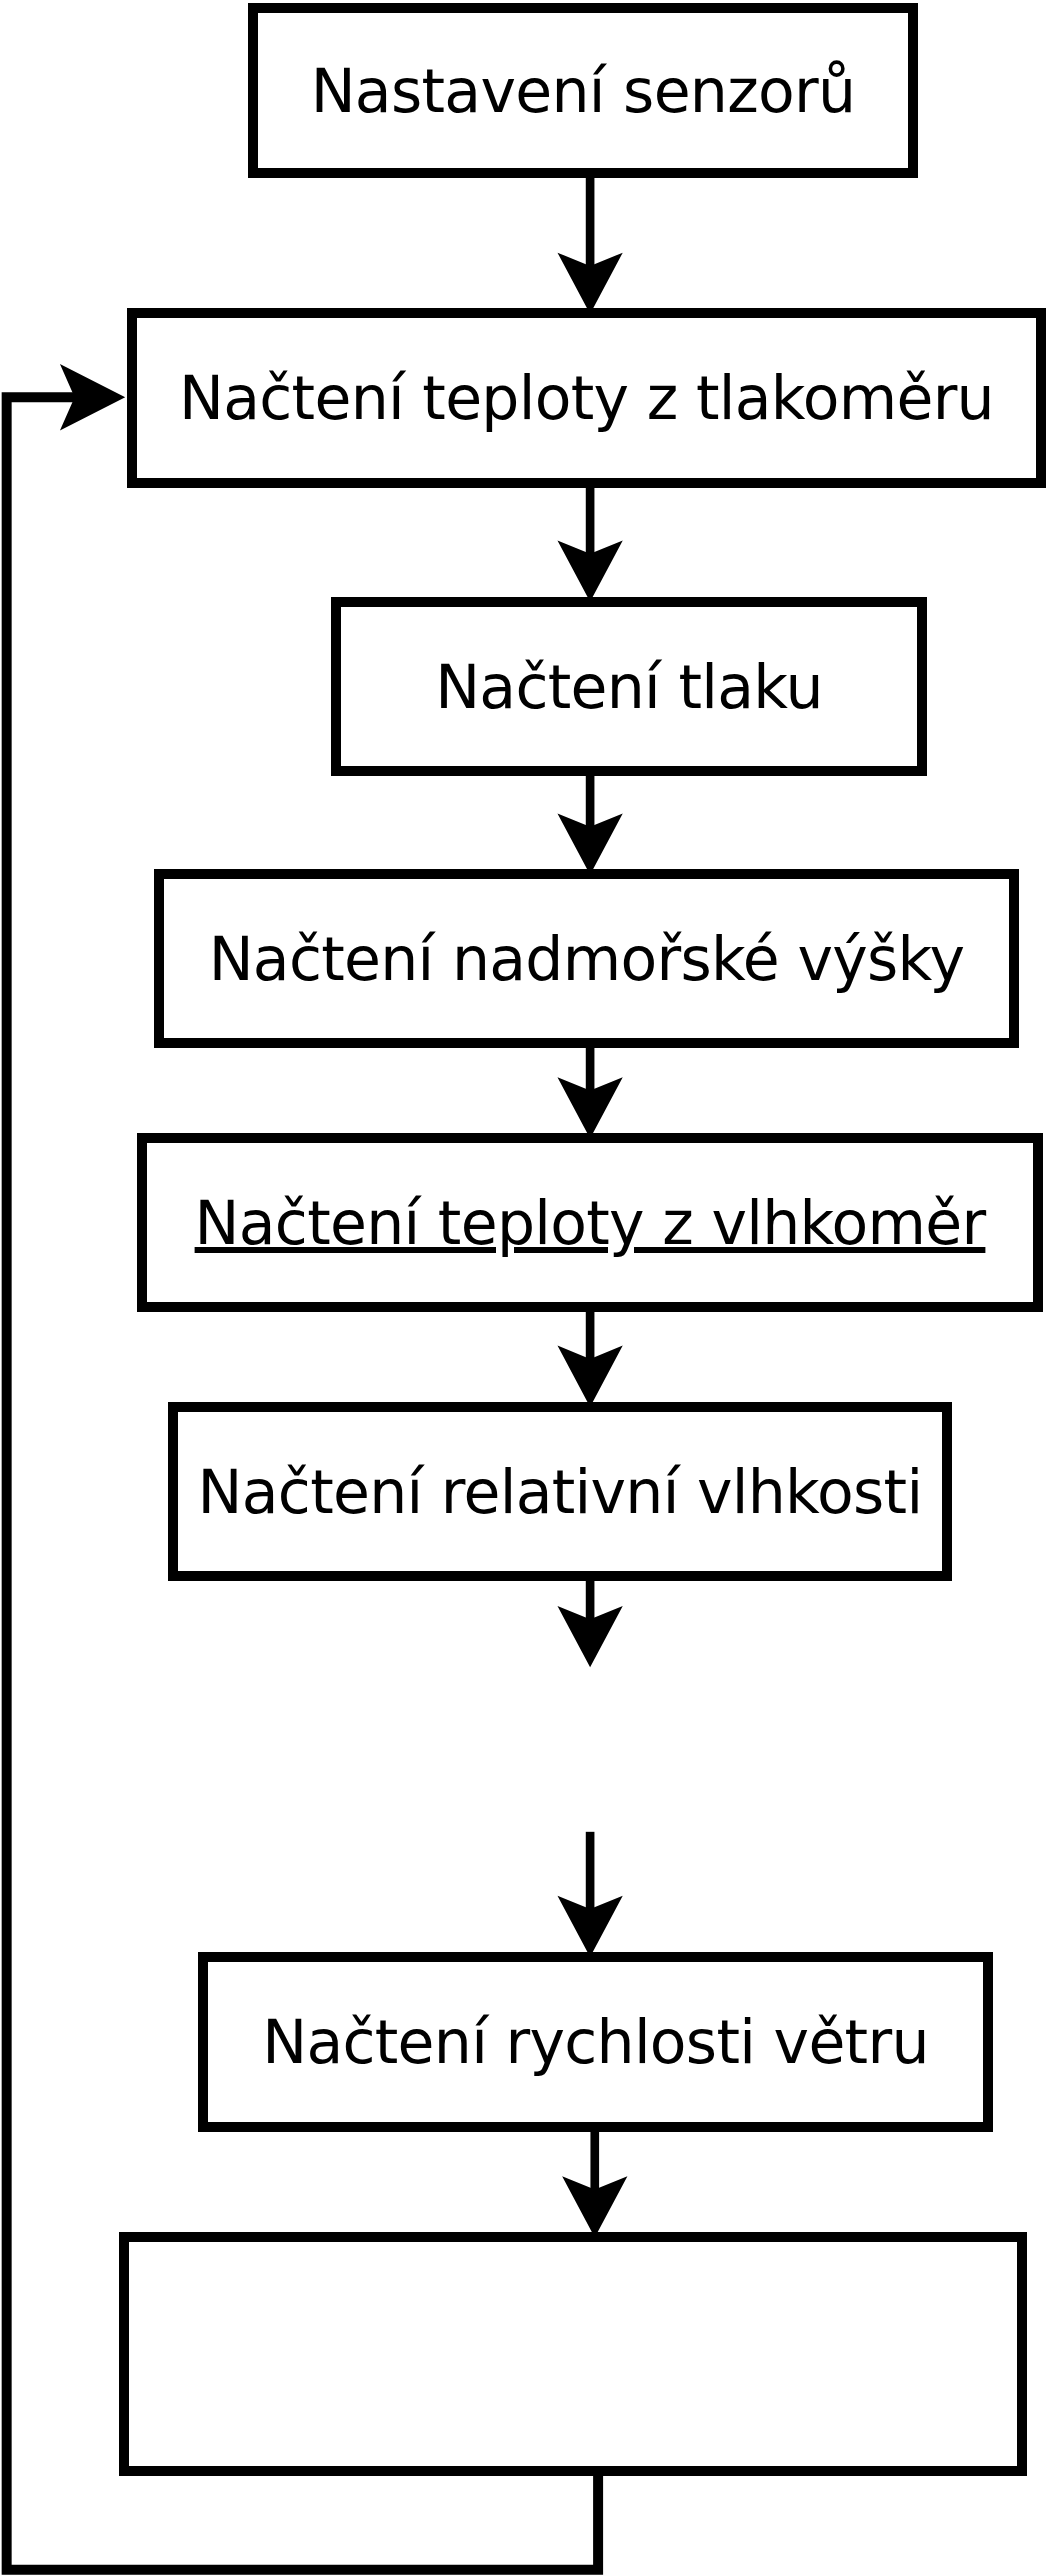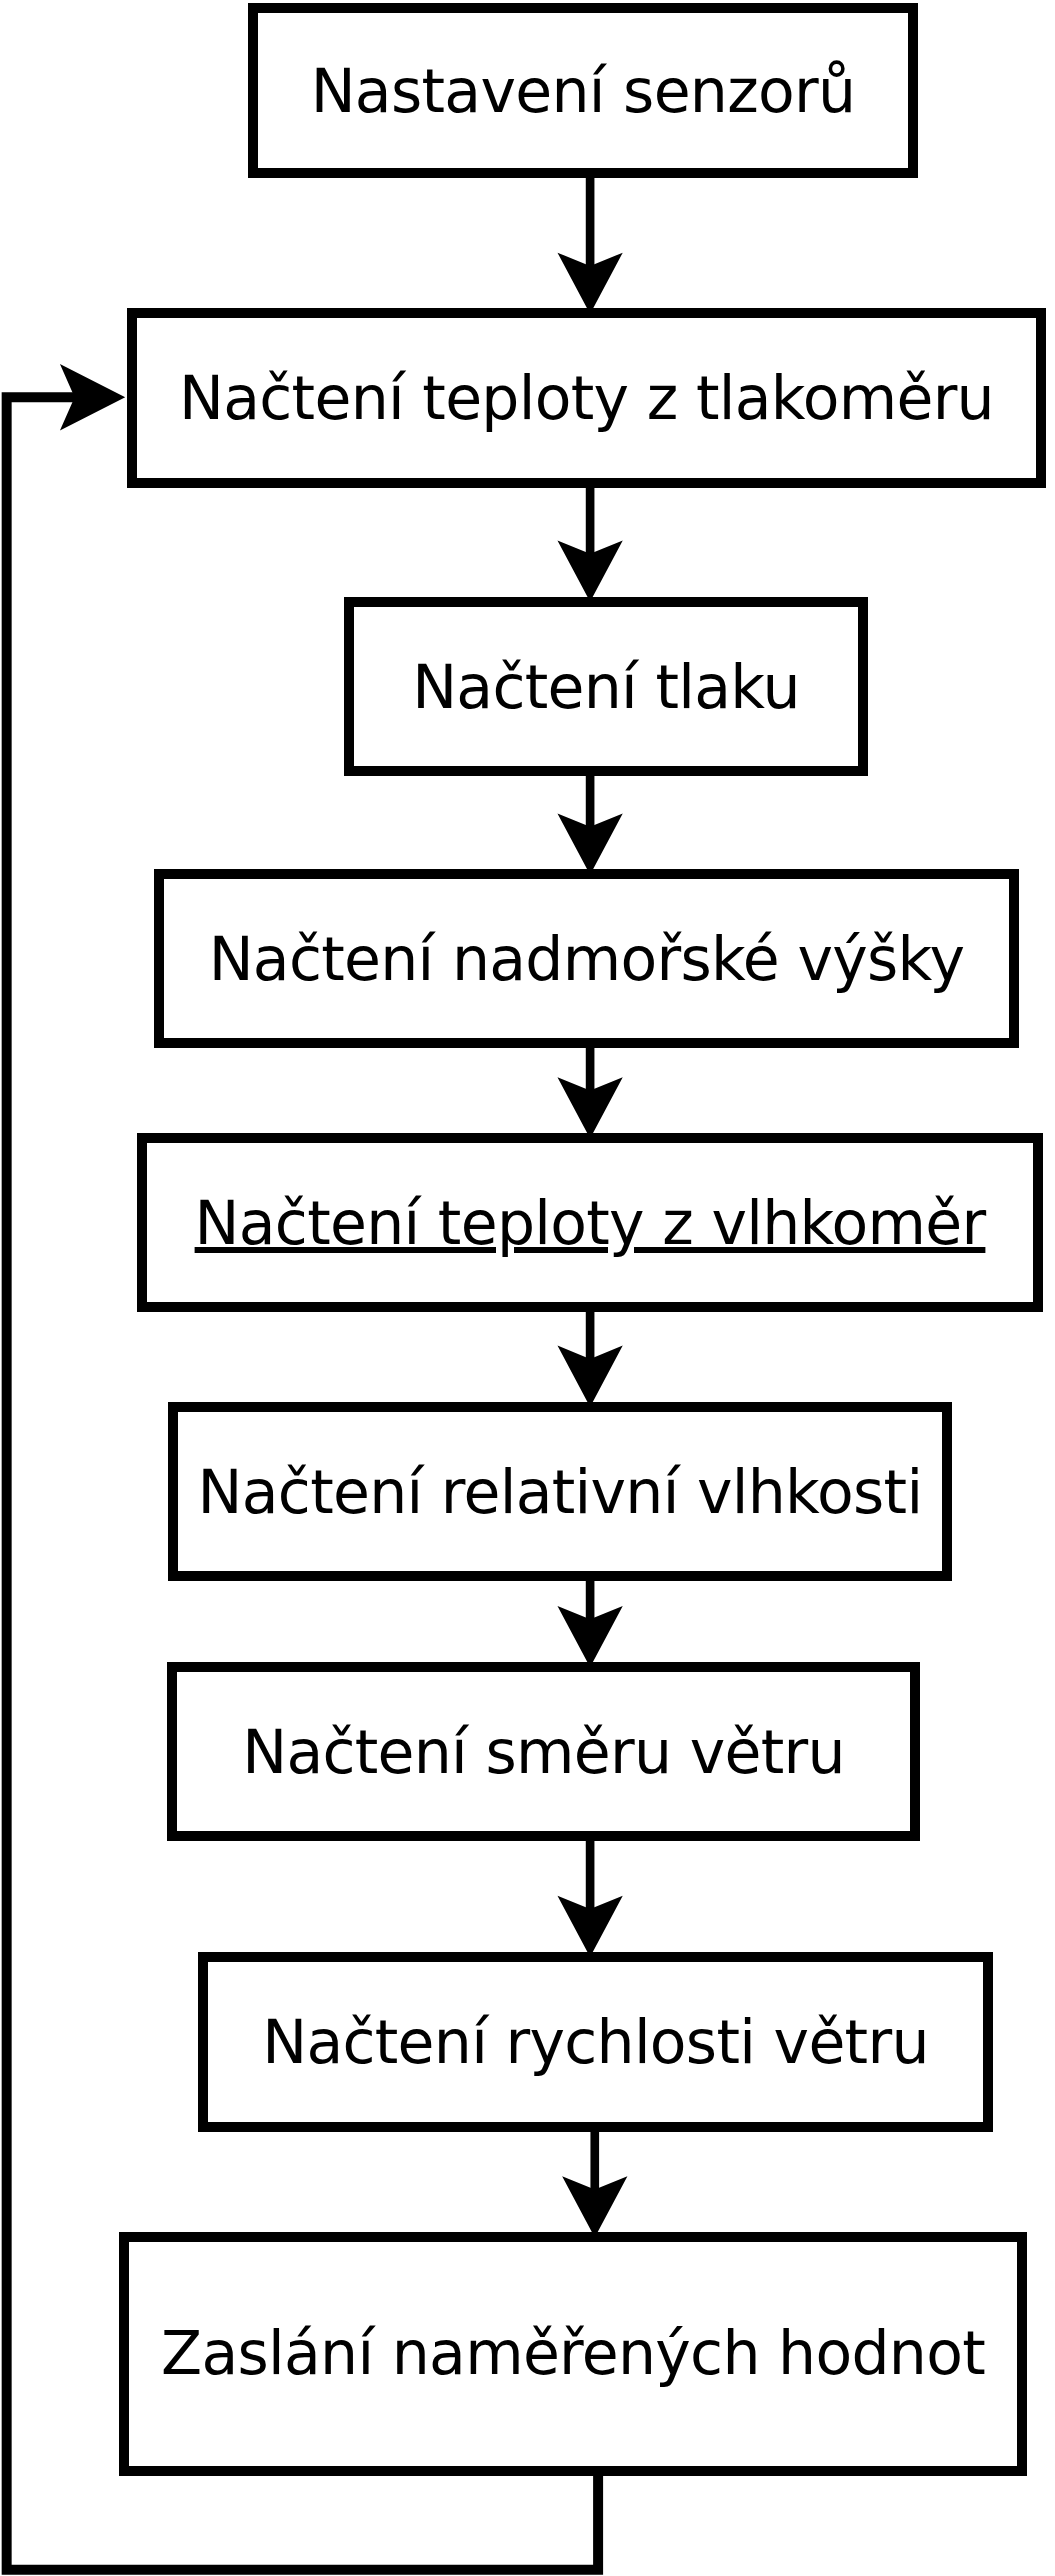--- a/index.html
+++ b/index.html
@@ -23,21 +23,21 @@
     text-align:center;
     font-size:60px;
     letter-spacing:-0.7px;
     line-height:1.4;
     z-index:1;
     white-space:nowrap;
   }
   .node .lbl{display:block;}
   .n1{left:248px;top:3.3px;width:670px;height:175px;}
   .n2{left:127px;top:308px;width:919px;height:180px;}
-  .n3{left:344px;top:597px;width:524px;height:179px;}
+  .n3{left:331px;top:597px;width:596px;height:179px;}
   .n4{left:154px;top:869px;width:865px;height:179px;}
   .n5{left:137px;top:1133px;width:906px;height:179px;text-decoration:underline;}
   .n6{left:168px;top:1402px;width:784px;height:179px;}
   .n7{left:167px;top:1662px;width:753px;height:179px;}
   .n8{left:165px;top:1952px;width:795px;height:180px;margin-left:33px;}
   .n9{left:119px;top:2232px;width:908px;height:244px;white-space:normal;line-height:1.46;}
 </style>
 </head>
 <body>
 
@@ -101,28 +101,24 @@
   </div>
 
   <div class="node n5">
     <span class="lbl">Načtení teploty z vlhkoměr</span>
   </div>
 
   <div class="node n6">
     <span class="lbl">Načtení relativní vlhkosti</span>
   </div>
 
-  <div class="node n7">
-    <span class="lbl">Načtení směru větru</span>
-  </div>
 
   <div class="node n8">
     <span class="lbl">Načtení rychlosti větru</span>
   </div>
 
   <div class="node n9">
     <span>
-      <span class="lbl">Zaslání naměřených hodnot</span>
     </span>
   </div>
 
 </div>
 
 
 </body></html>

